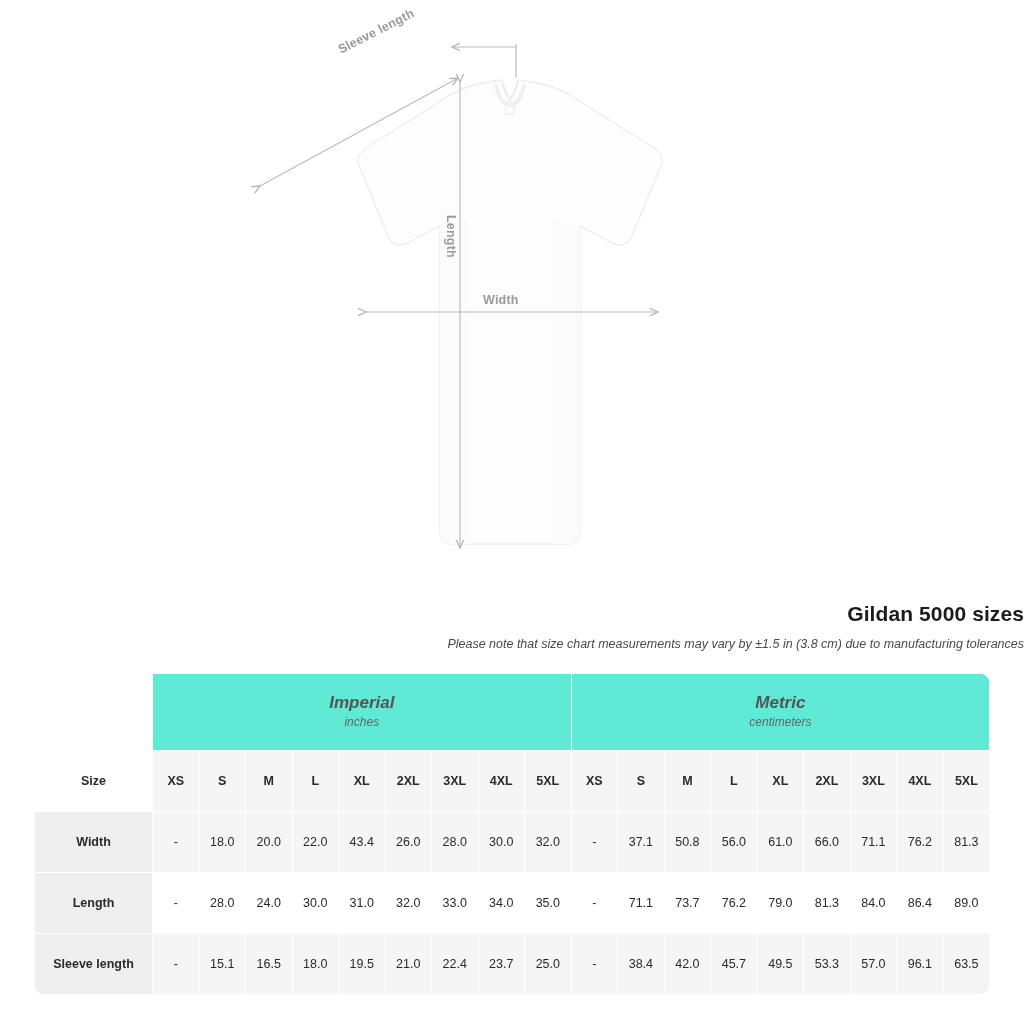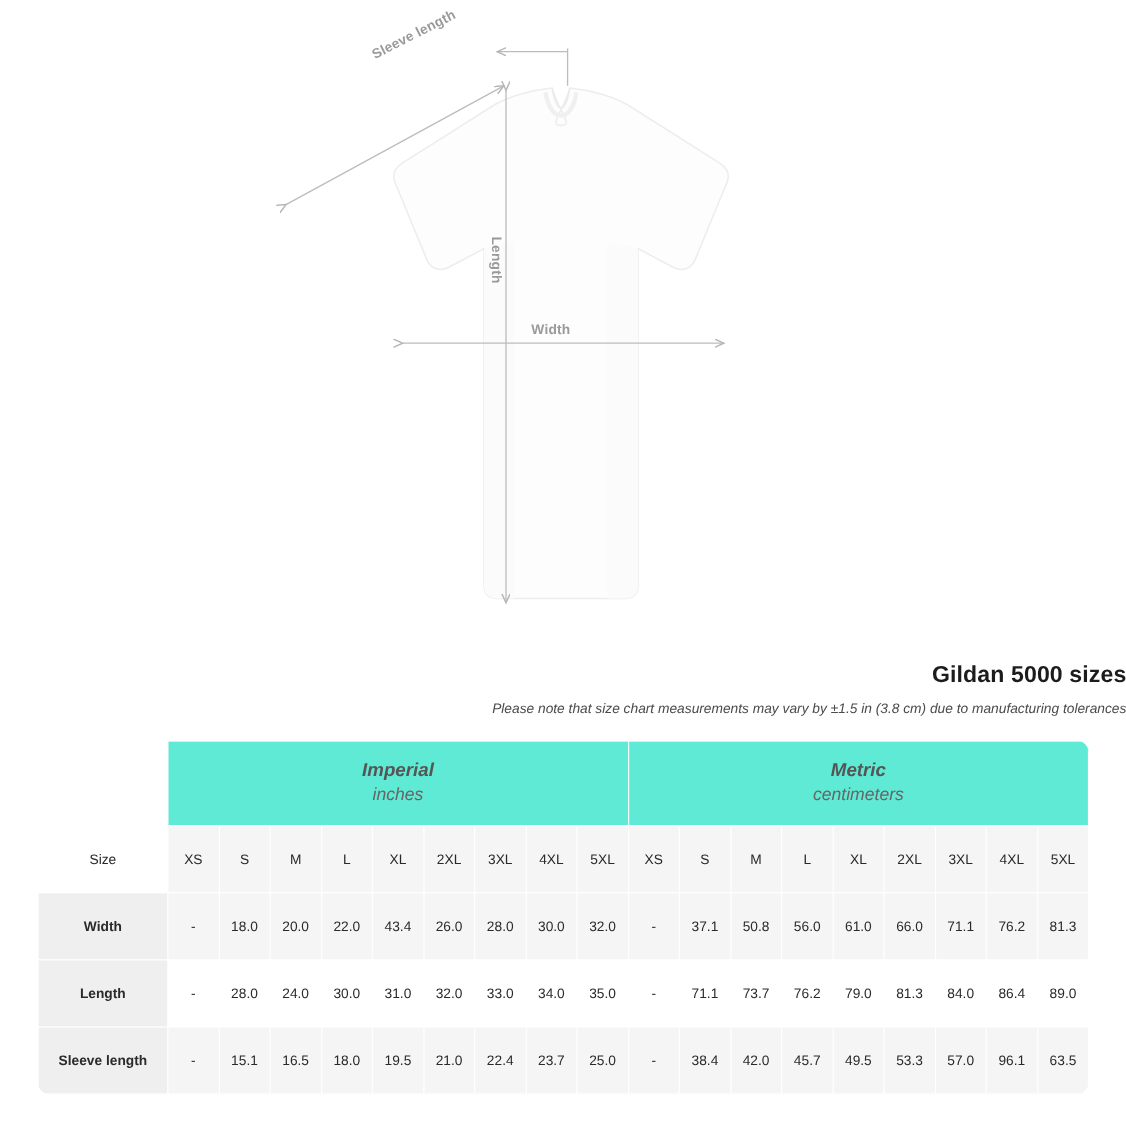--- a/index.html
+++ b/index.html
@@ -106,29 +106,29 @@
     vertical-align: middle;
   }
   .unit-name {
     font-size: 17px;
     font-style: italic;
     font-weight: bold;
     color: #555555;
     line-height: 1.25;
   }
   .unit-sub {
-    font-size: 16px;
+    font-size: 12px;
     font-style: italic;
     color: #666666;
     line-height: 1.6;
   }
   .head-row td {
     background: #f5f5f5;
     height: 60px;
-    font-weight: normal;
+    font-weight: bold;
     color: #333333;
     font-size: 12.5px;
   }
   .head-row td.rowlabel-head {
     background: #ffffff;
     font-size: 12.5px;
   }
   .data-row td {
     height: 60px;
   }

